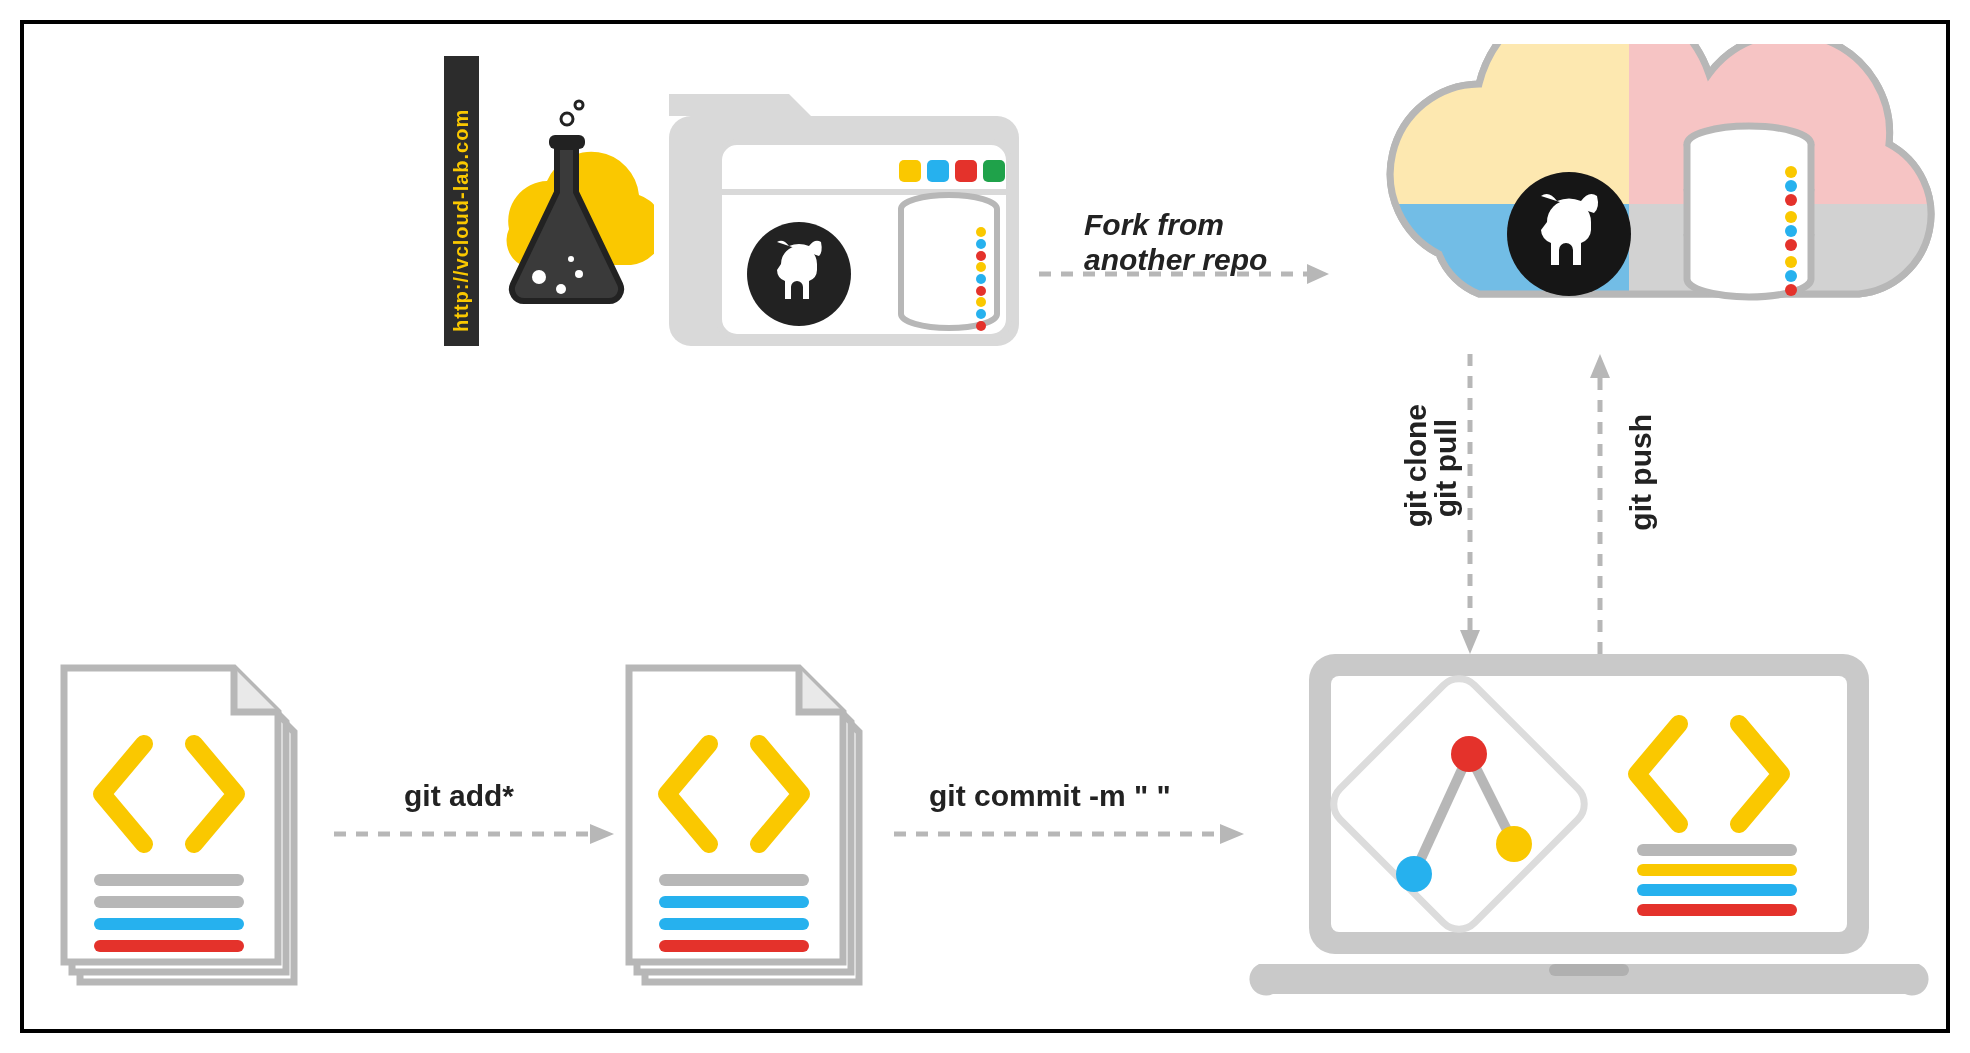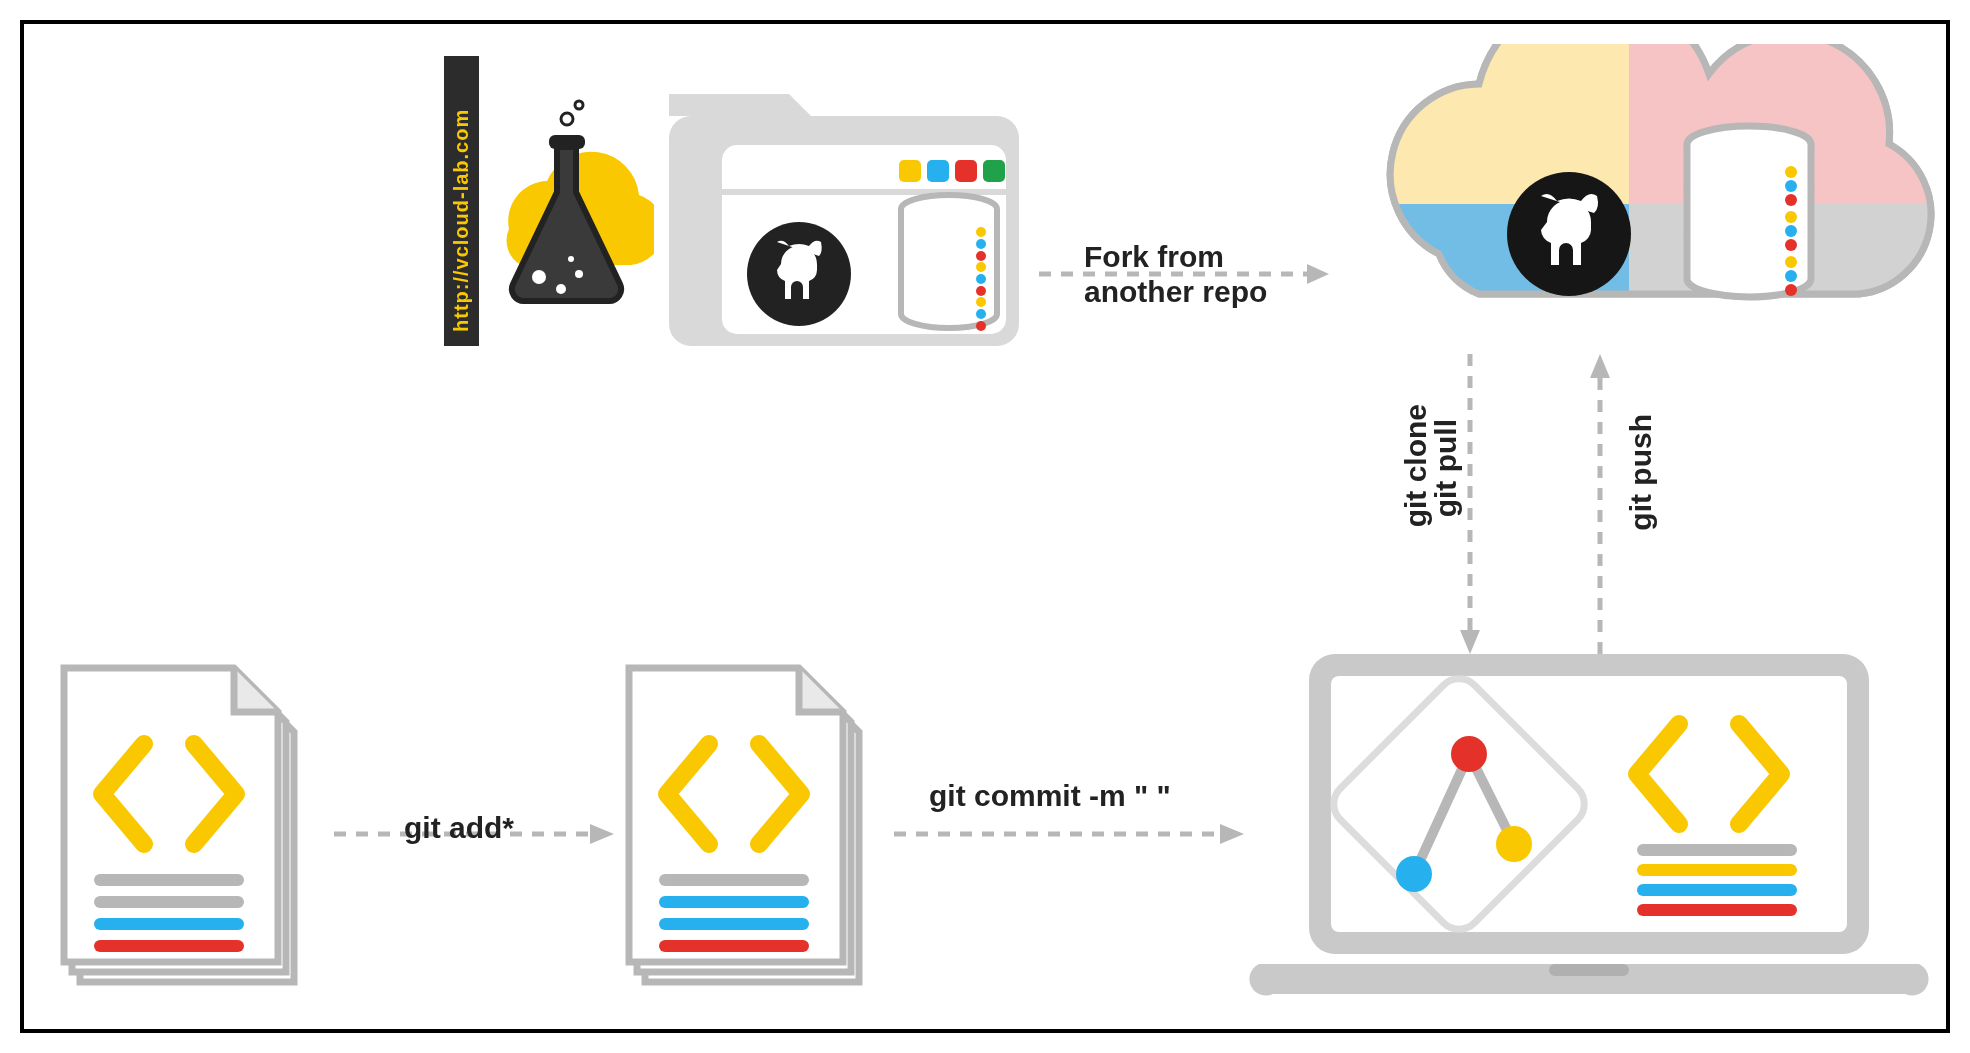--- a/index.html
+++ b/index.html
@@ -105,21 +105,21 @@
       <circle cx="32" cy="38" r="5" fill="#fac800"></circle>
         <circle cx="32" cy="50" r="5" fill="#26b1ee"></circle>
         <circle cx="32" cy="62" r="5" fill="#e4322b"></circle>
     </g>
   </svg>
 
   <svg style="left:1015px; top:230px;" width="290" height="40" viewBox="0 0 290 40">
     <line x1="0" y1="20" x2="268" y2="20" stroke="#b7b7b7" stroke-width="5" stroke-dasharray="12 10"></line>
     <polygon points="268,10 290,20 268,30" fill="#b7b7b7"></polygon>
   </svg>
-  <div class="label" style="left:1060px; top:216px; white-space:pre;">Fork from
+  <div class="label" style="left:1060px; top:184px; white-space:pre;font-style:italic;">Fork from
 another repo</div>
 
   <svg style="left:1295px; top:20px;" width="620" height="320" viewBox="0 0 620 320">
     <defs>
       <clipPath id="cloudclip">
         <path d="M120 210 a90 90 0 0 1 40 -170 a120 120 0 0 1 230 -10 a100 100 0 0 1 180 70 a80 80 0 0 1 -30 150 h-380 a70 70 0 0 1 -40 -40 z"></path>
       </clipPath>
     </defs>
 
     <path d="M120 210 a90 90 0 0 1 40 -170 a120 120 0 0 1 230 -10 a100 100 0 0 1 180 70 a80 80 0 0 1 -30 150 h-380 a70 70 0 0 1 -40 -40 z" fill="#fff" stroke="#b7b7b7" stroke-width="7"></path>
@@ -185,21 +185,21 @@
     <rect x="40" y="230" width="150" height="12" rx="6" fill="#b7b7b7"></rect>
     <rect x="40" y="252" width="150" height="12" rx="6" fill="#b7b7b7"></rect>
     <rect x="40" y="274" width="150" height="12" rx="6" fill="#26b1ee"></rect>
     <rect x="40" y="296" width="150" height="12" rx="6" fill="#e4322b"></rect>
   </svg>
 
   <svg style="left:310px; top:790px;" width="280" height="40" viewBox="0 0 280 40">
     <line x1="0" y1="20" x2="256" y2="20" stroke="#b7b7b7" stroke-width="5" stroke-dasharray="12 10"></line>
     <polygon points="256,10 280,20 256,30" fill="#b7b7b7"></polygon>
   </svg>
-  <div class="label" style="left:380px; top:755px;margin-top:32px;">git add*</div>
+  <div class="label" style="left:380px; top:755px;">git add*</div>
 
   <svg style="left:595px; top:620px;" width="280" height="350" viewBox="0 0 280 350">
     <g stroke="#b7b7b7" stroke-width="7" fill="#fff">
       <path d="M26 44 h170 l44 44 v250 h-214 z"></path>
       <path d="M18 34 h170 l44 44 v250 h-214 z"></path>
       <path d="M10 24 h170 l44 44 v250 h-214 z"></path>
       <path d="M180 24 v44 h44" fill="#e9e9e9"></path>
     </g>
     <g stroke="#fac800" stroke-width="18" fill="none" stroke-linecap="round" stroke-linejoin="round">
       <polyline points="90,100 48,150 90,200"></polyline>

